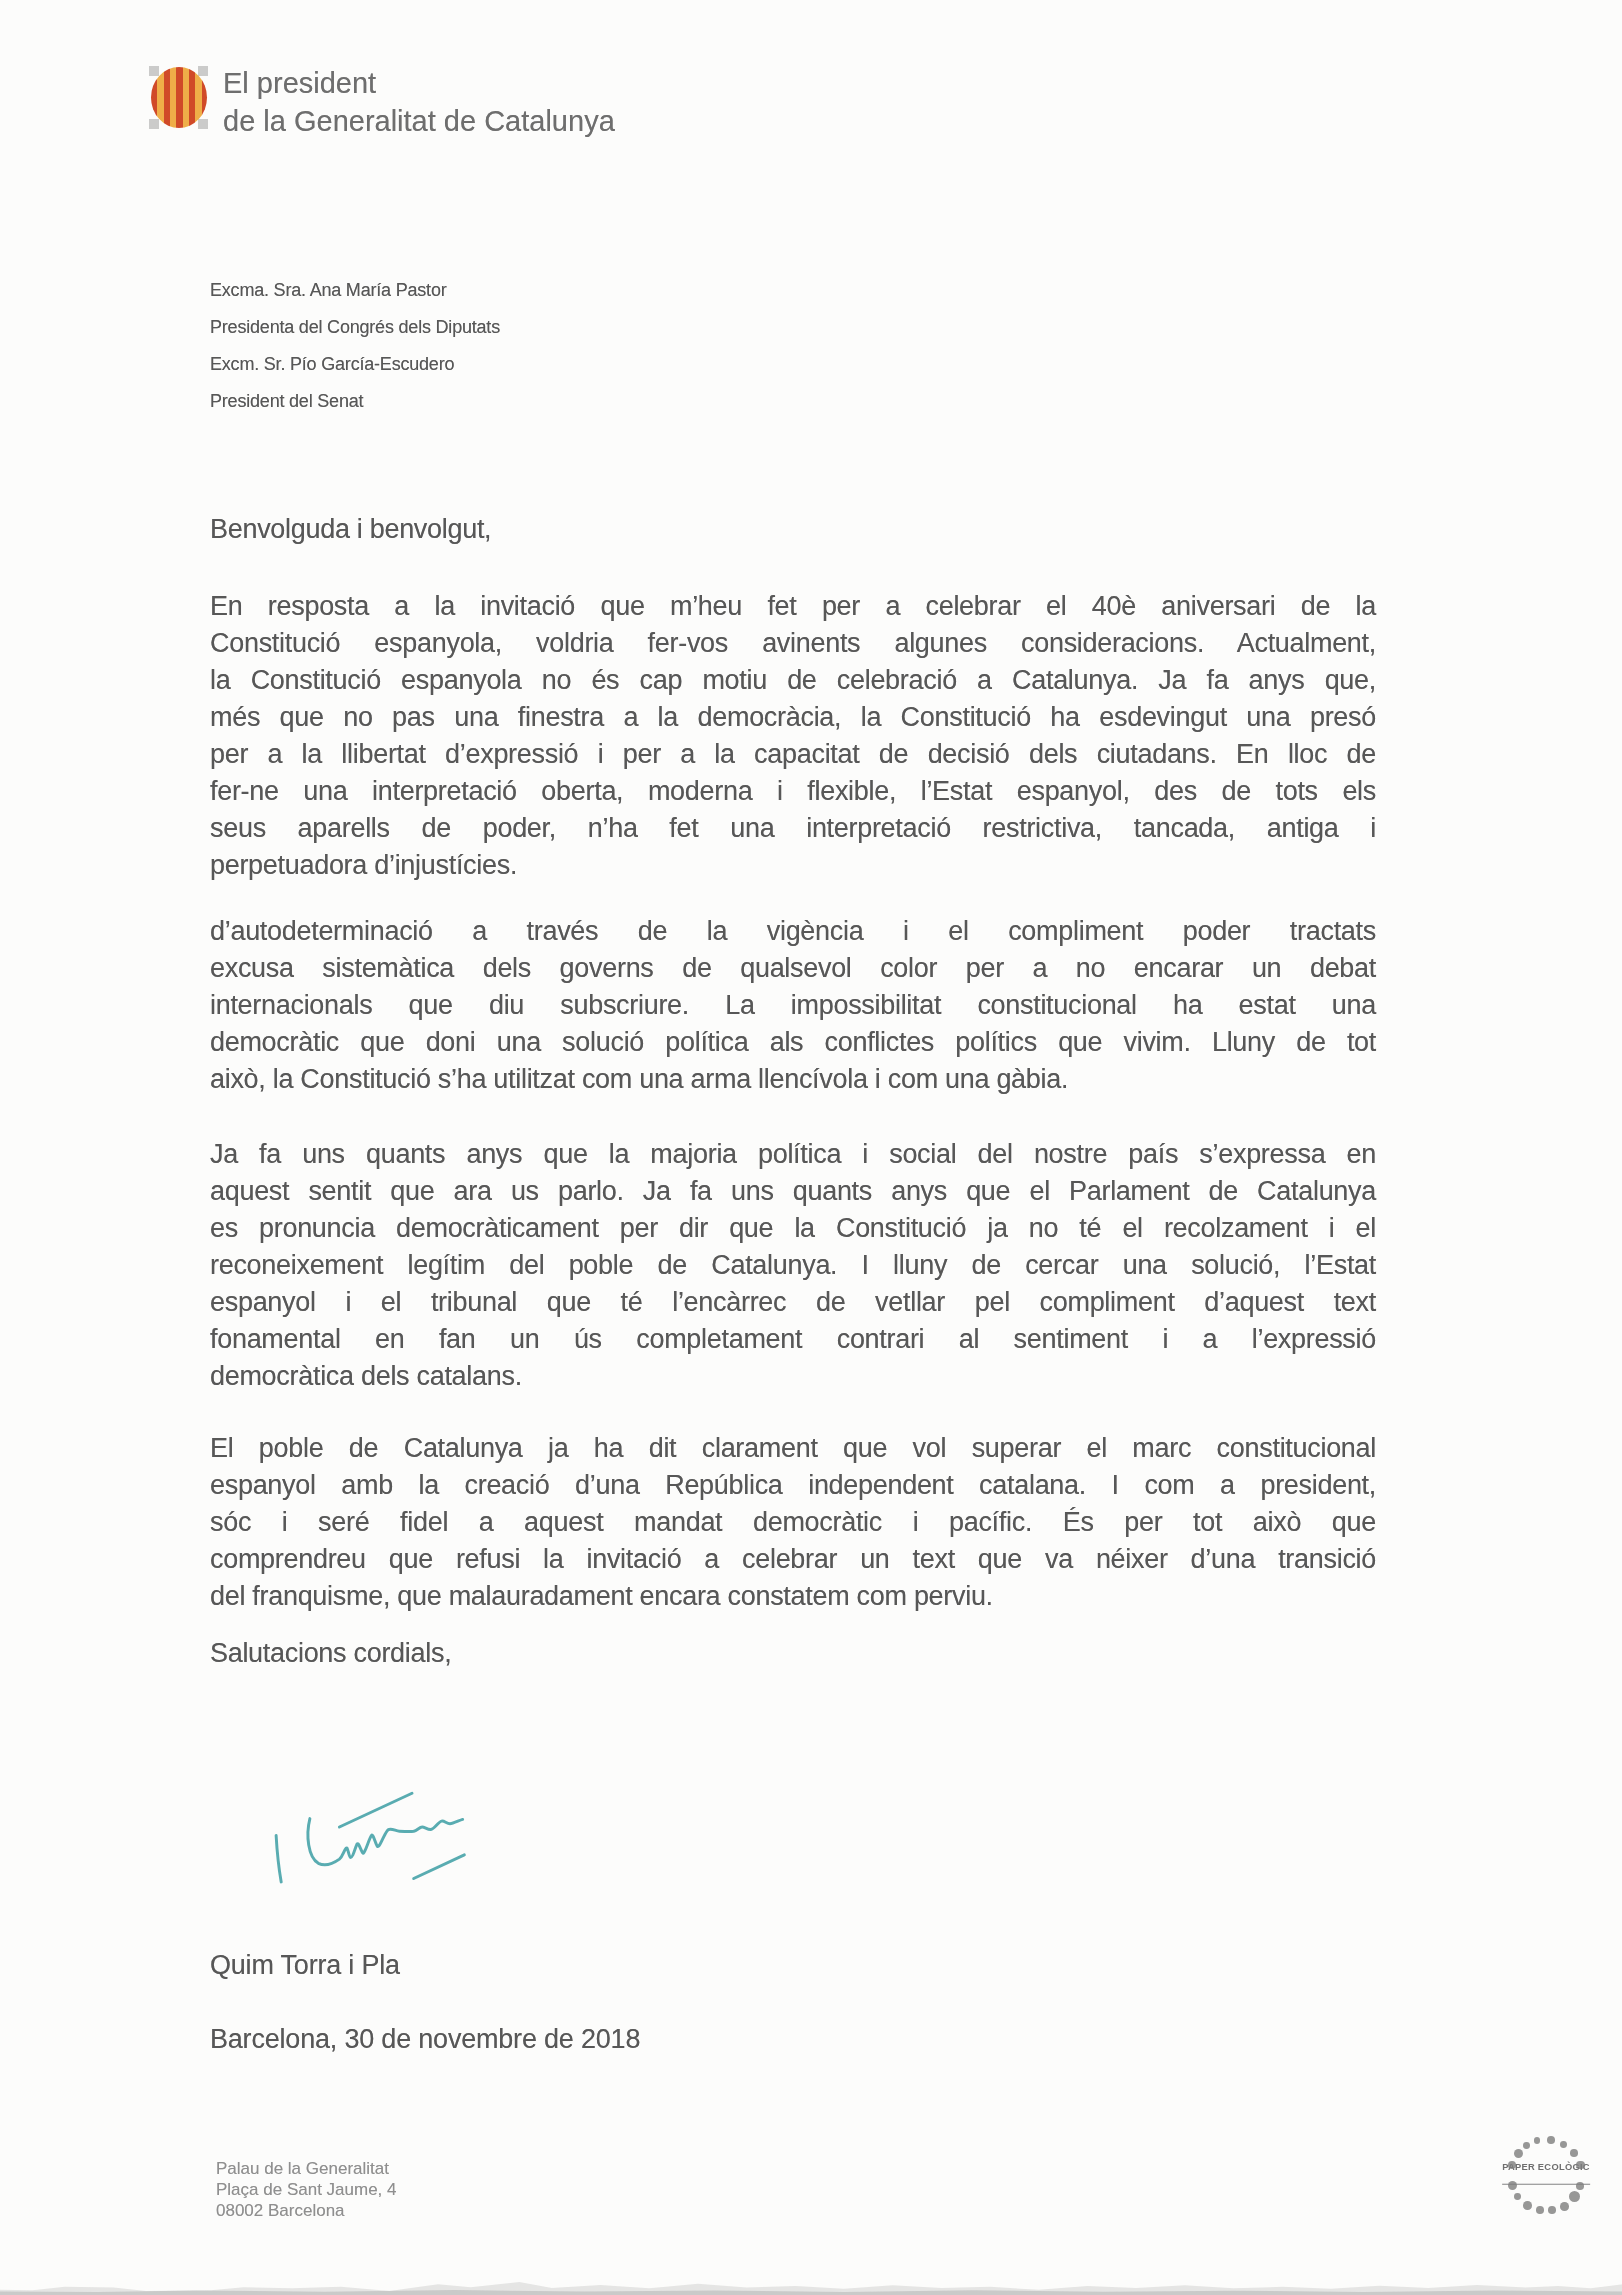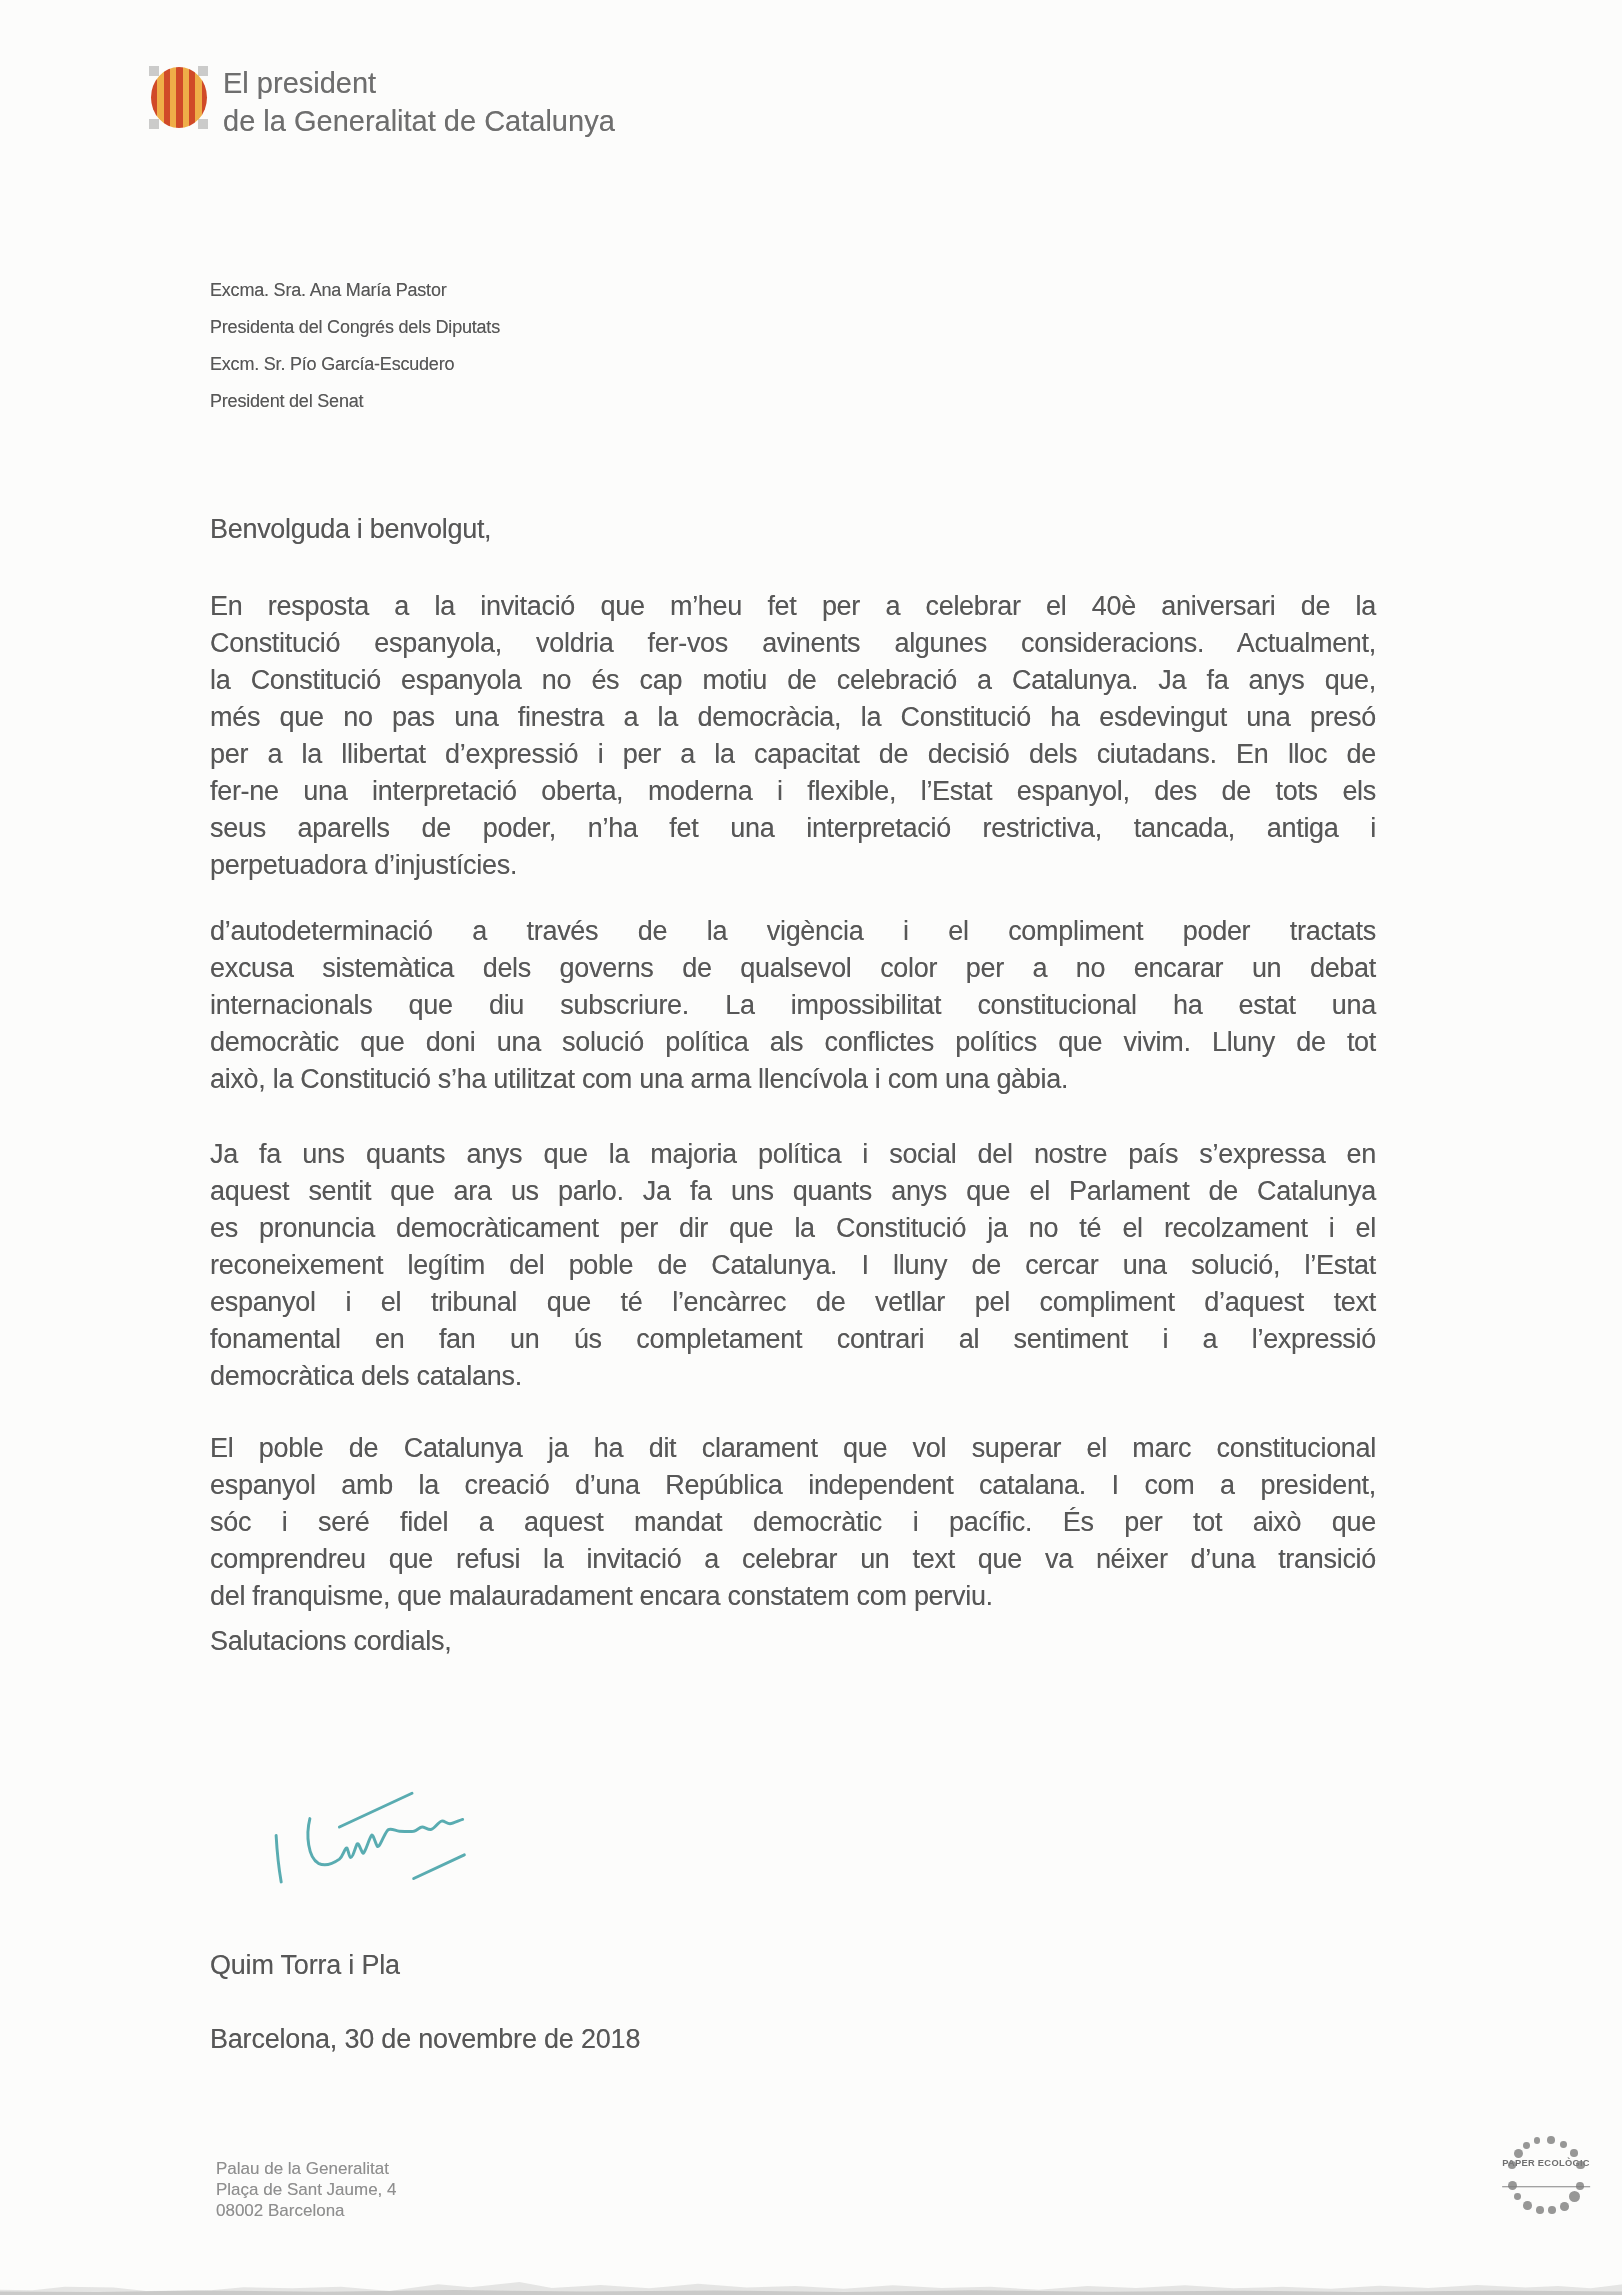--- a/index.html
+++ b/index.html
@@ -31,21 +31,21 @@
   #signer{position:absolute;left:210px;top:1947px;font-size:27px;line-height:37px;letter-spacing:-0.2px;}
   #dateline{position:absolute;left:210px;top:2021px;font-size:27px;line-height:37px;letter-spacing:-0.2px;}
   
   #footer-address{position:absolute;left:216px;top:2158px;font-size:17px;line-height:21px;
     color:#8f8f8f;text-shadow:0 0 0.4px rgba(143,143,143,.5);}
   
   #stamp{position:absolute;left:1503px;top:2132px;width:86px;height:86px;filter:blur(0.5px);}
   #stamp .dot{position:absolute;border-radius:50%;background:#7d7d7d;opacity:.8;}
   #stamp-text{position:absolute;left:50%;top:50%;transform:translate(-50%,-58%);
     font-size:9.3px;font-weight:bold;color:#6f6f6f;letter-spacing:0.3px;white-space:nowrap;
-    border-bottom:1.7px solid rgba(111,111,111,.85);padding-bottom:18px;}
+    border-bottom:1.7px solid rgba(111,111,111,.85);padding-bottom:12px;}
   
   #bottom-edge{position:absolute;left:0;bottom:0;width:1623px;height:18.6px;}
   #bottom-edge .band1{position:absolute;left:0;bottom:0;width:100%;height:18.6px;background:rgba(110,110,110,.16);
     clip-path:polygon(0% 100%,0% 72%,2% 75%,4% 55%,7% 60%,9% 78%,13% 74%,15% 58%,18% 64%,21% 56%,24% 78%,27% 42%,29% 58%,32% 30%,34% 62%,37% 46%,40% 64%,43% 40%,46% 60%,49% 52%,52% 66%,55% 48%,58% 62%,61% 56%,64% 72%,67% 52%,70% 62%,73% 48%,76% 64%,79% 56%,82% 66%,85% 50%,88% 62%,91% 46%,94% 60%,96% 52%,98% 64%,100% 42%,100% 100%);}
   #bottom-edge .band2{position:absolute;left:0;bottom:0;width:100%;height:7.6px;background:rgba(95,95,95,.20);
     clip-path:polygon(0% 100%,0% 55%,6% 60%,12% 40%,20% 58%,28% 35%,36% 55%,44% 42%,52% 60%,60% 38%,68% 56%,76% 44%,84% 60%,92% 40%,100% 55%,100% 100%);}
 </style>
 </head>
 <body>
 
@@ -99,21 +99,21 @@
         <div class="line">democràtica dels catalans.</div>
       </div>
       <div class="para" style="margin-top: 35px;">
         <div class="line j">El poble de Catalunya ja ha dit clarament que vol superar el marc constitucional</div>
         <div class="line j">espanyol amb la creació d’una República independent catalana. I com a president,</div>
         <div class="line j">sóc i seré fidel a aquest mandat democràtic i pacífic. És per tot això que</div>
         <div class="line j">comprendreu que refusi la invitació a celebrar un text que va néixer d’una transició</div>
         <div class="line">del franquisme, que malauradament encara constatem com perviu.</div>
       </div>
     </div>
-  <div id="closing" style="margin-top: 8px;">Salutacions cordials,</div>
+  <div id="closing" style="margin-top: 20px;">Salutacions cordials,</div>
 </div>
 
 <svg id="signature" width="211" height="110" viewBox="0 0 250 130" fill="none">
   <g stroke="#3d9ea4" stroke-width="3.5" stroke-linecap="round" stroke-linejoin="round" opacity="0.85">
     <path d="M12,62 C13,80 15,100 18,117"></path>
     <path d="M52,42 C47,62 50,88 62,95 C70,99 80,95 87,90 C91,87 92,80 95,77 C97,75 98,87 100,88 C103,89 106,75 108,72 C110,70 113,82 115,83 C117,84 122,66 125,62 C127,59 130,73 132,75 C135,77 141,57 145,55 C149,53 154,57 158,57 C164,57 170,58 175,57 C179,56 182,52 185,52 C188,52 191,55 195,55 C199,55 204,46 208,45 C211,44 214,48 218,48 C222,48 229,44 233,43"></path>
     <path d="M87,52 L173,12"></path>
     <path d="M175,113 L235,85"></path>
   </g>
 </svg>

